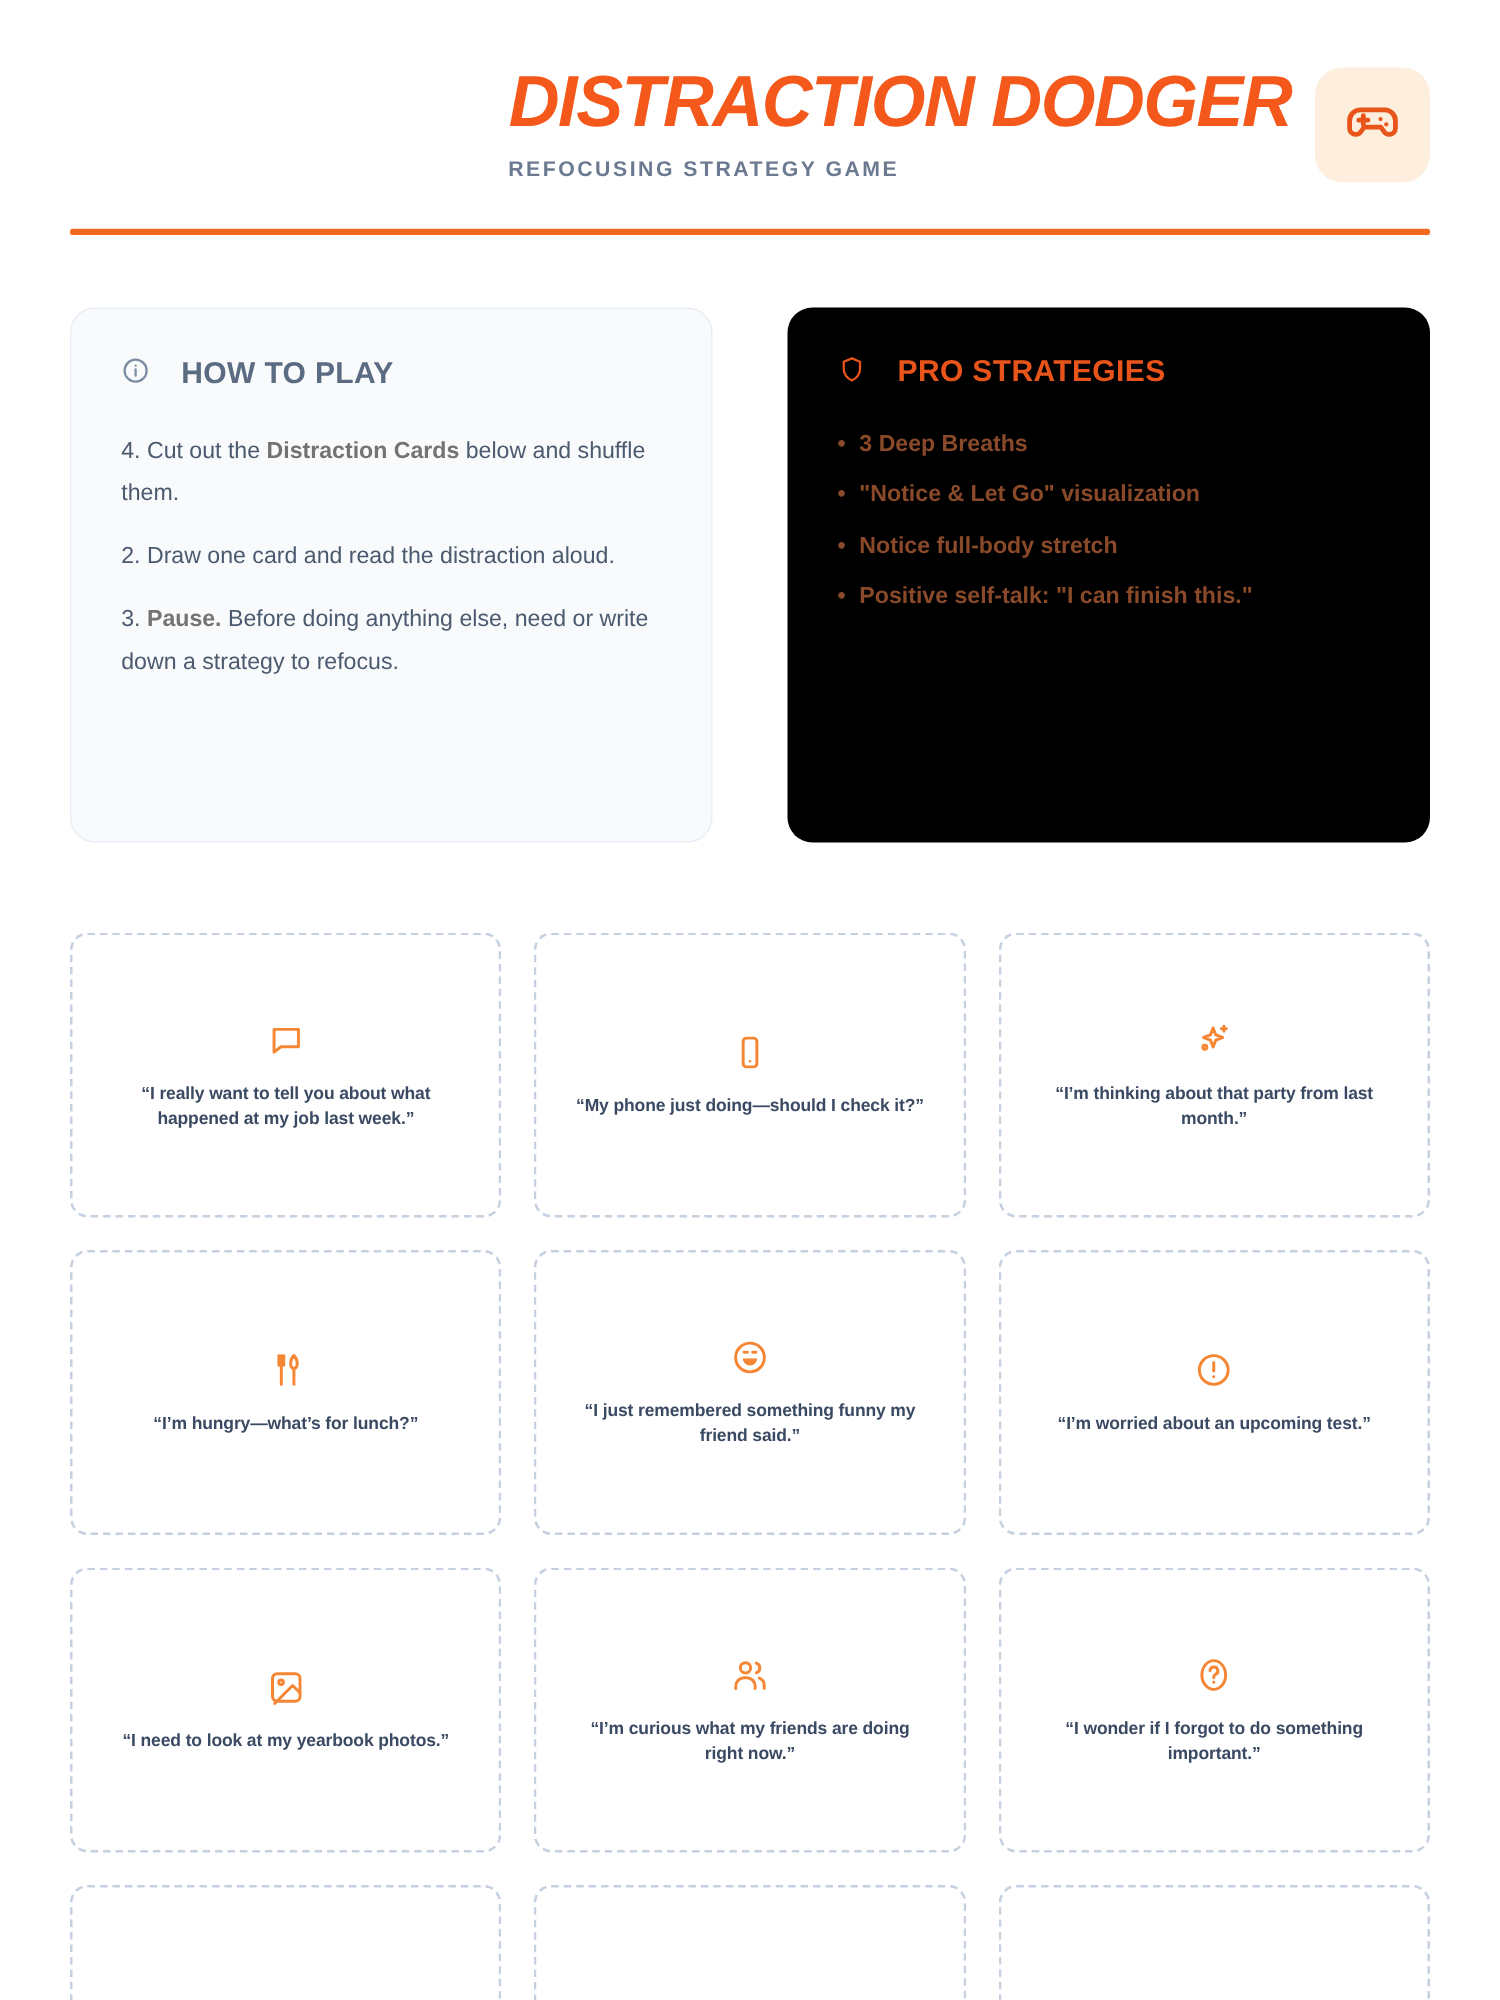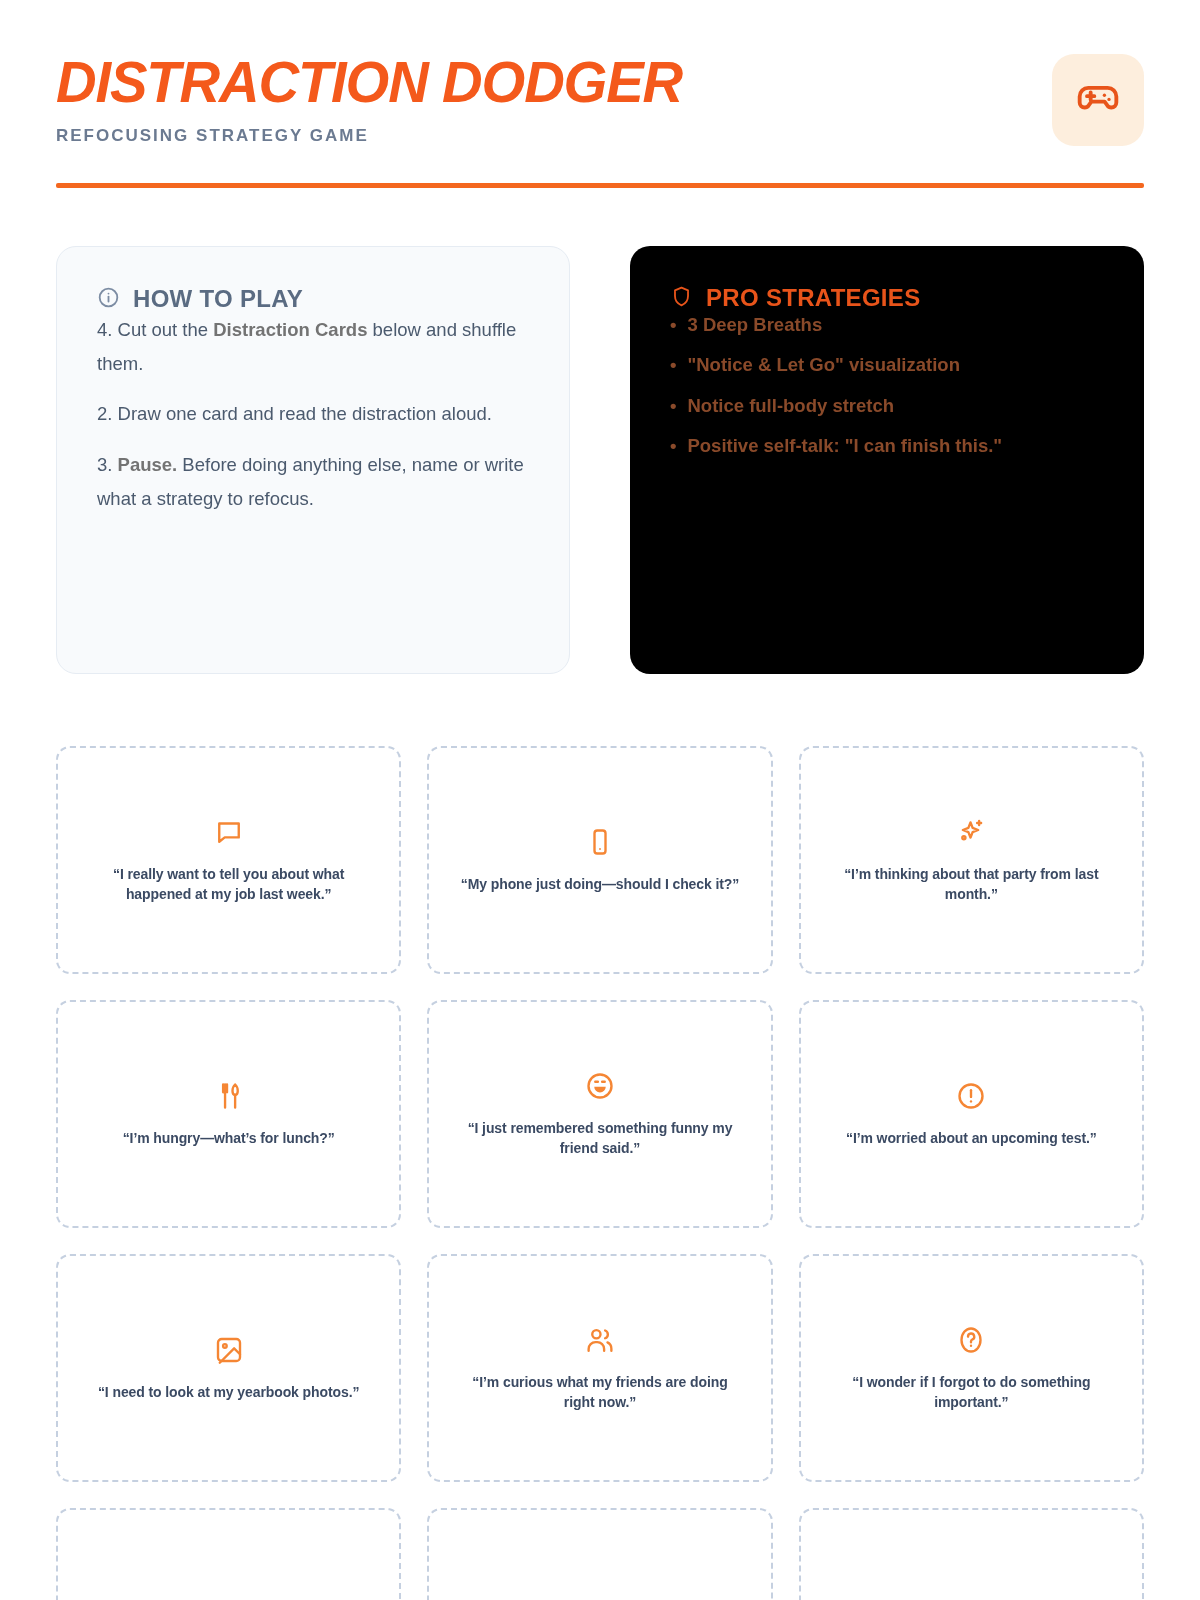--- a/index.html
+++ b/index.html
@@ -17,21 +17,21 @@
     width: 1200px;
     height: 1600px;
     background: #ffffff;
     padding: 0 56px;
   }
 
   
   .header {
     display: flex;
     align-items: flex-start;
-    justify-content: space-between;
+    justify-content: flex-end;
     padding-top: 52px;
   }
 
   .header-left { padding-top: 2px; }
 
   .app-title {
     font-family: "Liberation Sans", sans-serif;
     font-size: 58px;
     line-height: 0.98;
     font-weight: 700;
@@ -92,22 +92,23 @@
   }
 
   .panel-pro {
     flex: 0 0 514px;
     background: #000000;
     min-height: 428px;
   }
 
   .panel-head {
     display: flex;
-    align-items: center;
-    gap: 13px;
+    align-items: flex-start;
+    gap: 25px;
+    margin-bottom: 30px;
   }
 
   .panel-head-title {
     font-size: 24px;
     font-weight: 700;
     letter-spacing: 0.3px;
     text-transform: uppercase;
   }
 
   .panel-howto .panel-head-title { color: #5a6b82; }
@@ -214,21 +215,21 @@
         <span class="panel-head-title">HOW TO PLAY</span>
       </div>
       <div class="steps">
         <p>
           <span>4. Cut out the </span><b>Distraction Cards</b><span> below and shuffle them.</span>
         </p>
         <p>
           <span>2. Draw one card and read the distraction aloud.</span><b></b><span></span>
         </p>
         <p>
-          <span>3. </span><b>Pause.</b><span> Before doing anything else, name or write what a strategy to refocus.</span>
+          <span>3. </span><b>Pause.</b><span> Before doing anything else, need or write down a strategy to refocus.</span>
         </p>
       </div>
     </div>
 
     <div class="panel panel-pro">
       <div class="panel-head">
         <span>
           <svg width="23" height="23" viewBox="0 0 24 24" fill="none" stroke="#e8541a" stroke-width="1.9" stroke-linecap="round" stroke-linejoin="round">
             <path d="M12 2.8 5.2 5.6v5.9c0 4.3 2.9 8.2 6.8 9.7 3.9-1.5 6.8-5.4 6.8-9.7V5.6L12 2.8z"></path>
           </svg>

